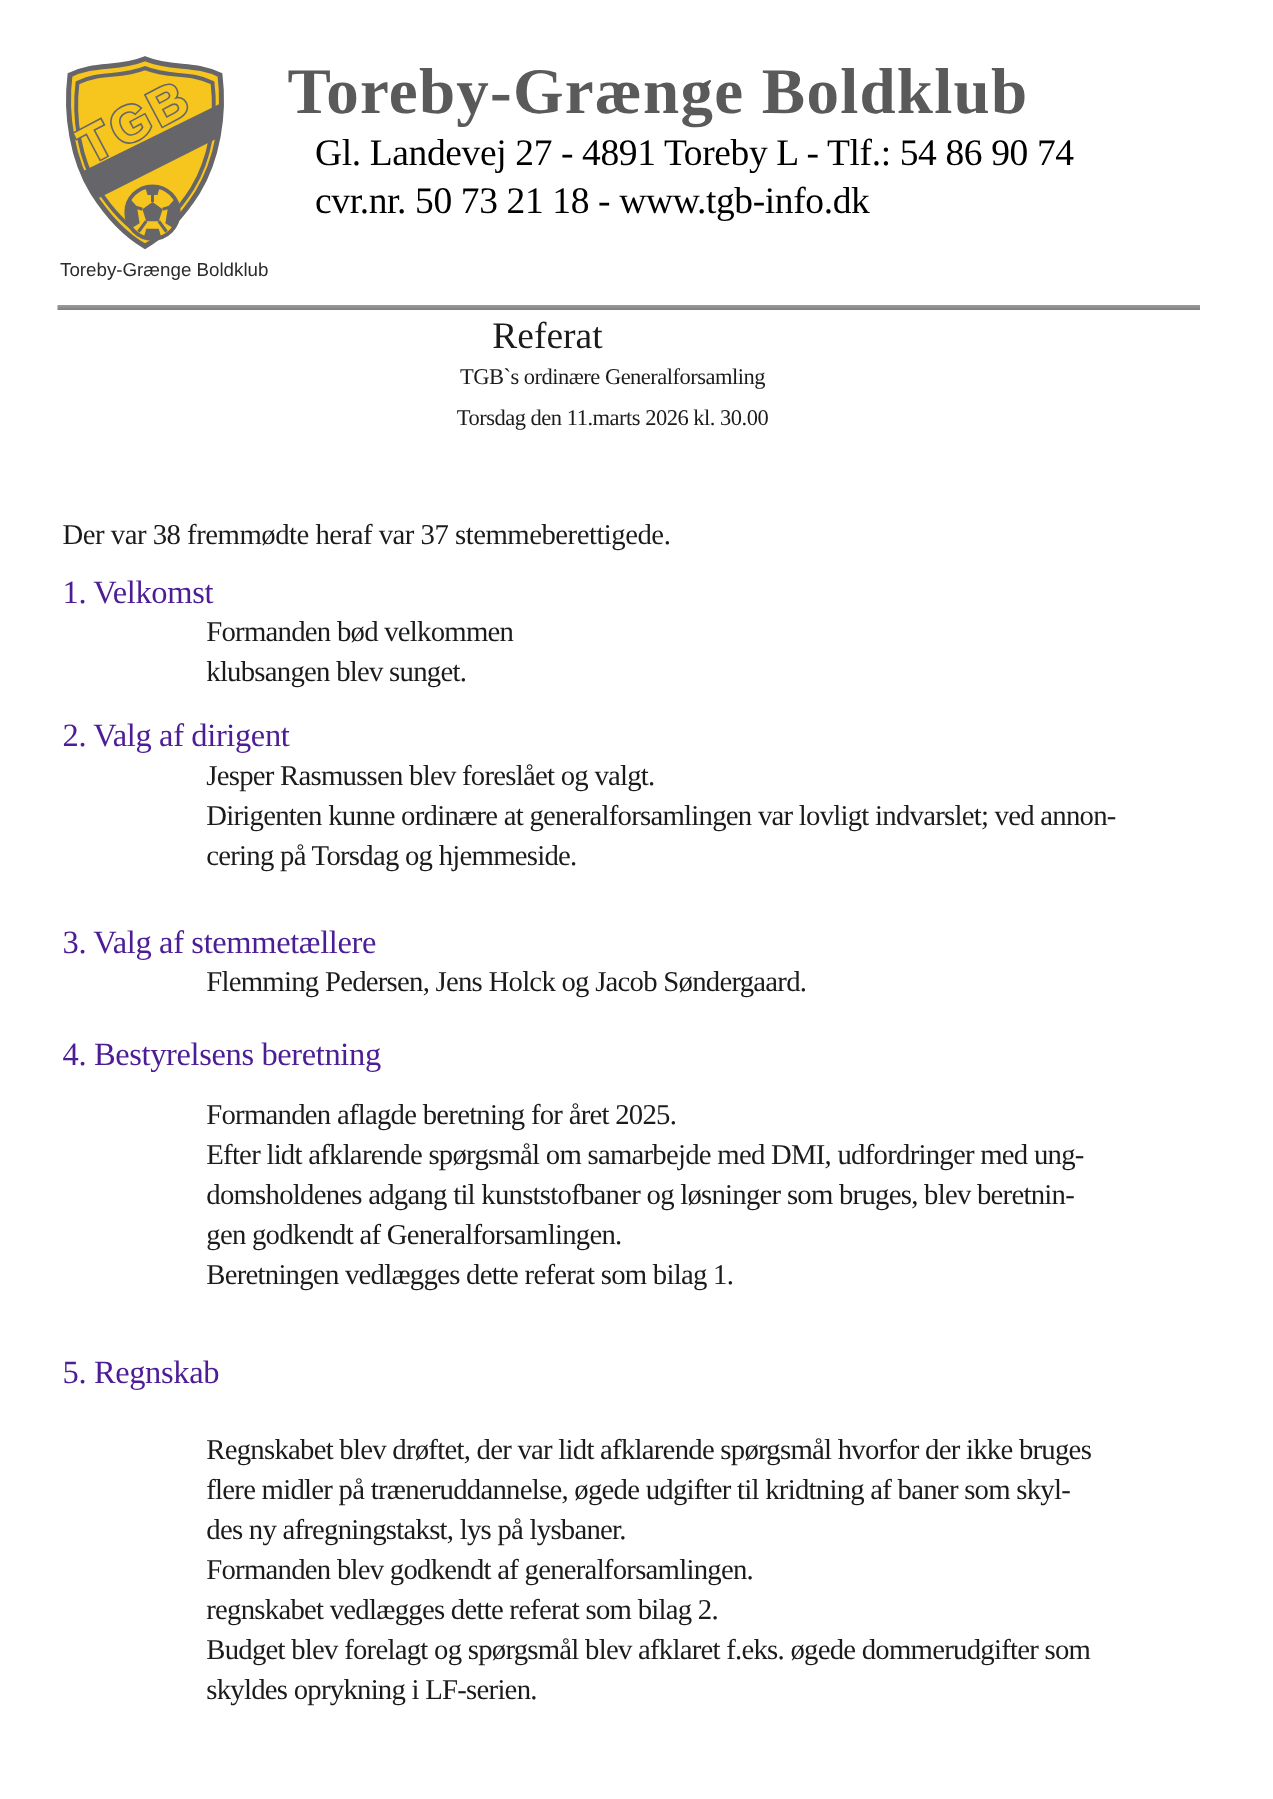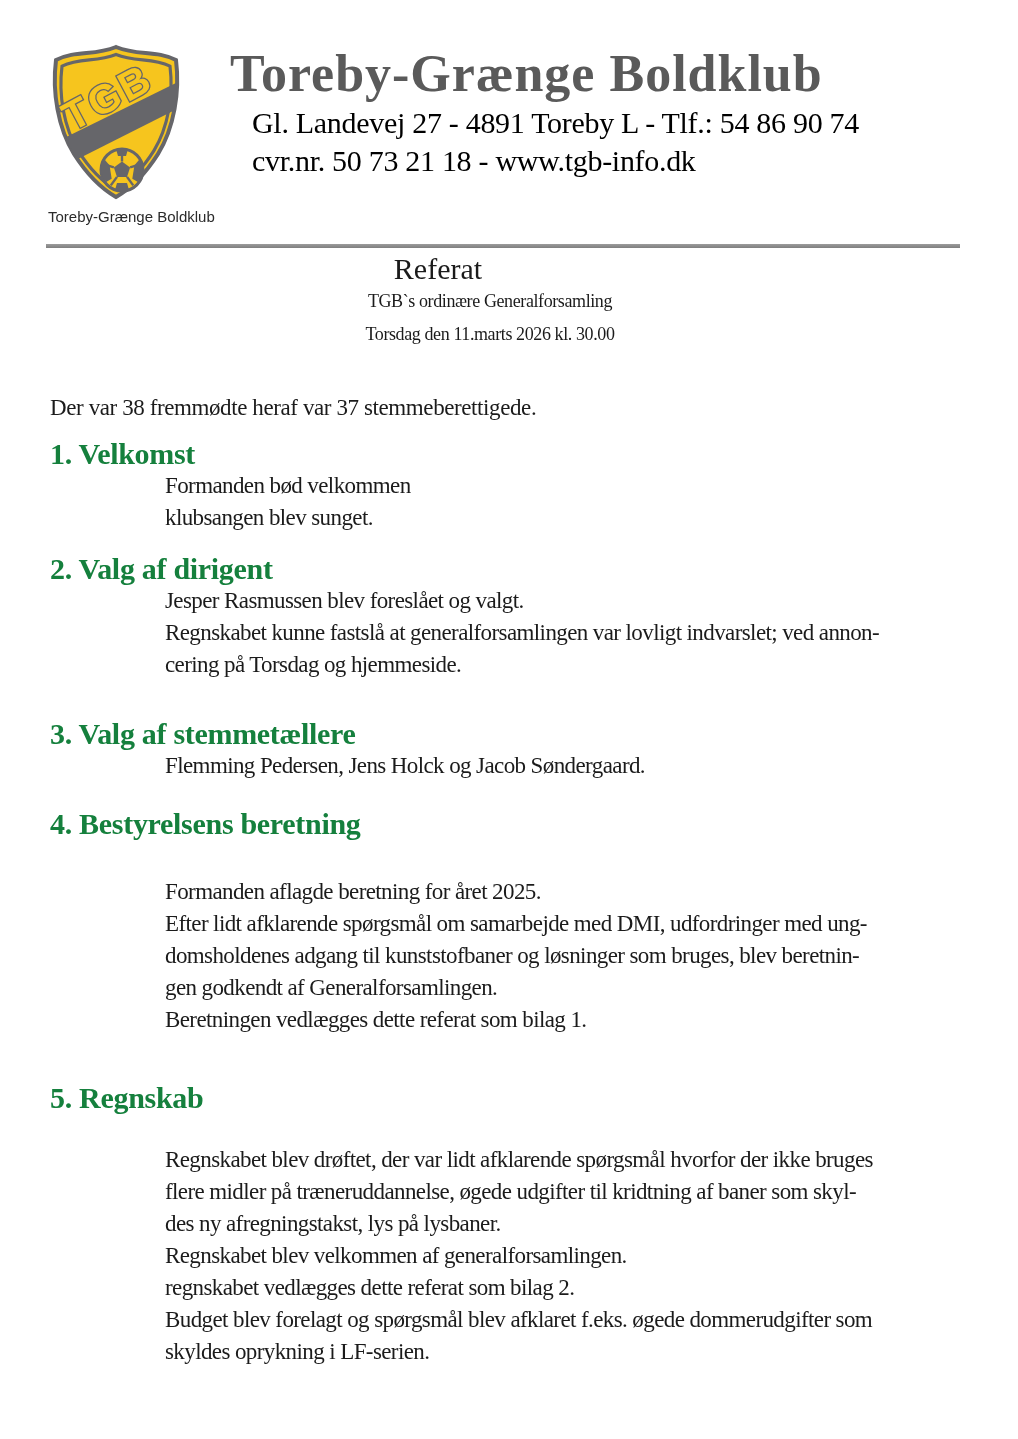--- a/index.html
+++ b/index.html
@@ -103,49 +103,49 @@
   .title-sub, .title-date {
     font-size: 18px;
     line-height: 33px;
     letter-spacing: -0.4px;
   }
 
   
   .content {
     position: absolute;
     left: 50px;
-    top: 392px;
+    top: 412px;
     width: 950px;
   }
   .intro {
     font-size: 23px;
     line-height: 32px;
     letter-spacing: -0.4px;
     white-space: nowrap;
   }
   .topic-heading {
-    font-size: 30px;
+    font-size: 26px;
     line-height: 32px;
-    font-weight: bold;
+    font-weight: normal;
     letter-spacing: -0.3px;
-    color: #15803d;
+    color: #4c1d95;
     white-space: nowrap;
   }
   .body-line {
     font-size: 23px;
     line-height: 32px;
     letter-spacing: -0.6px;
     padding-left: 115px;
     white-space: nowrap;
   }
   .topic-1 { margin-top: 14px; }
   .topic-2 { margin-top: 19px; }
   .topic-3 { margin-top: 37px; }
   .topic-4 { margin-top: 26px; }
-  .topic-4 .topic-body { margin-top: 36px; }
+  .topic-4 .topic-body { margin-top: 16px; }
   .topic-5 { margin-top: 46px; }
   .topic-5 .topic-body { margin-top: 30px; }
 </style>
 </head>
 <body>
 
 <div class="page">
 
   <header>
     <div class="logo-wrap">
@@ -205,21 +205,21 @@
           <h2 class="topic-heading">1. Velkomst</h2>
           <div class="topic-body">
             <p class="body-line">Formanden bød velkommen</p>
             <p class="body-line">klubsangen blev sunget.</p>
           </div>
         </section>
         <section class="topic topic-2">
           <h2 class="topic-heading">2. Valg af dirigent</h2>
           <div class="topic-body">
             <p class="body-line">Jesper Rasmussen blev foreslået og valgt.</p>
-            <p class="body-line">Regnskabet kunne fastslå at generalforsamlingen var lovligt indvarslet; ved annon-</p>
+            <p class="body-line">Dirigenten kunne ordinære at generalforsamlingen var lovligt indvarslet; ved annon-</p>
             <p class="body-line">cering på Torsdag og hjemmeside.</p>
           </div>
         </section>
         <section class="topic topic-3">
           <h2 class="topic-heading">3. Valg af stemmetællere</h2>
           <div class="topic-body">
             <p class="body-line">Flemming Pedersen, Jens Holck og Jacob Søndergaard.</p>
           </div>
         </section>
         <section class="topic topic-4">
@@ -231,21 +231,21 @@
             <p class="body-line">gen godkendt af Generalforsamlingen.</p>
             <p class="body-line">Beretningen vedlægges dette referat som bilag 1.</p>
           </div>
         </section>
         <section class="topic topic-5">
           <h2 class="topic-heading">5. Regnskab</h2>
           <div class="topic-body">
             <p class="body-line">Regnskabet blev drøftet, der var lidt afklarende spørgsmål hvorfor der ikke bruges</p>
             <p class="body-line">flere midler på træneruddannelse, øgede udgifter til kridtning af baner som skyl-</p>
             <p class="body-line">des ny afregningstakst, lys på lysbaner.</p>
-            <p class="body-line">Regnskabet blev velkommen af generalforsamlingen.</p>
+            <p class="body-line">Formanden blev godkendt af generalforsamlingen.</p>
             <p class="body-line">regnskabet vedlægges dette referat som bilag 2.</p>
             <p class="body-line">Budget blev forelagt og spørgsmål blev afklaret f.eks. øgede dommerudgifter som</p>
             <p class="body-line">skyldes oprykning i LF-serien.</p>
           </div>
         </section>
       </div>
   </main>
 
 </div>
 

